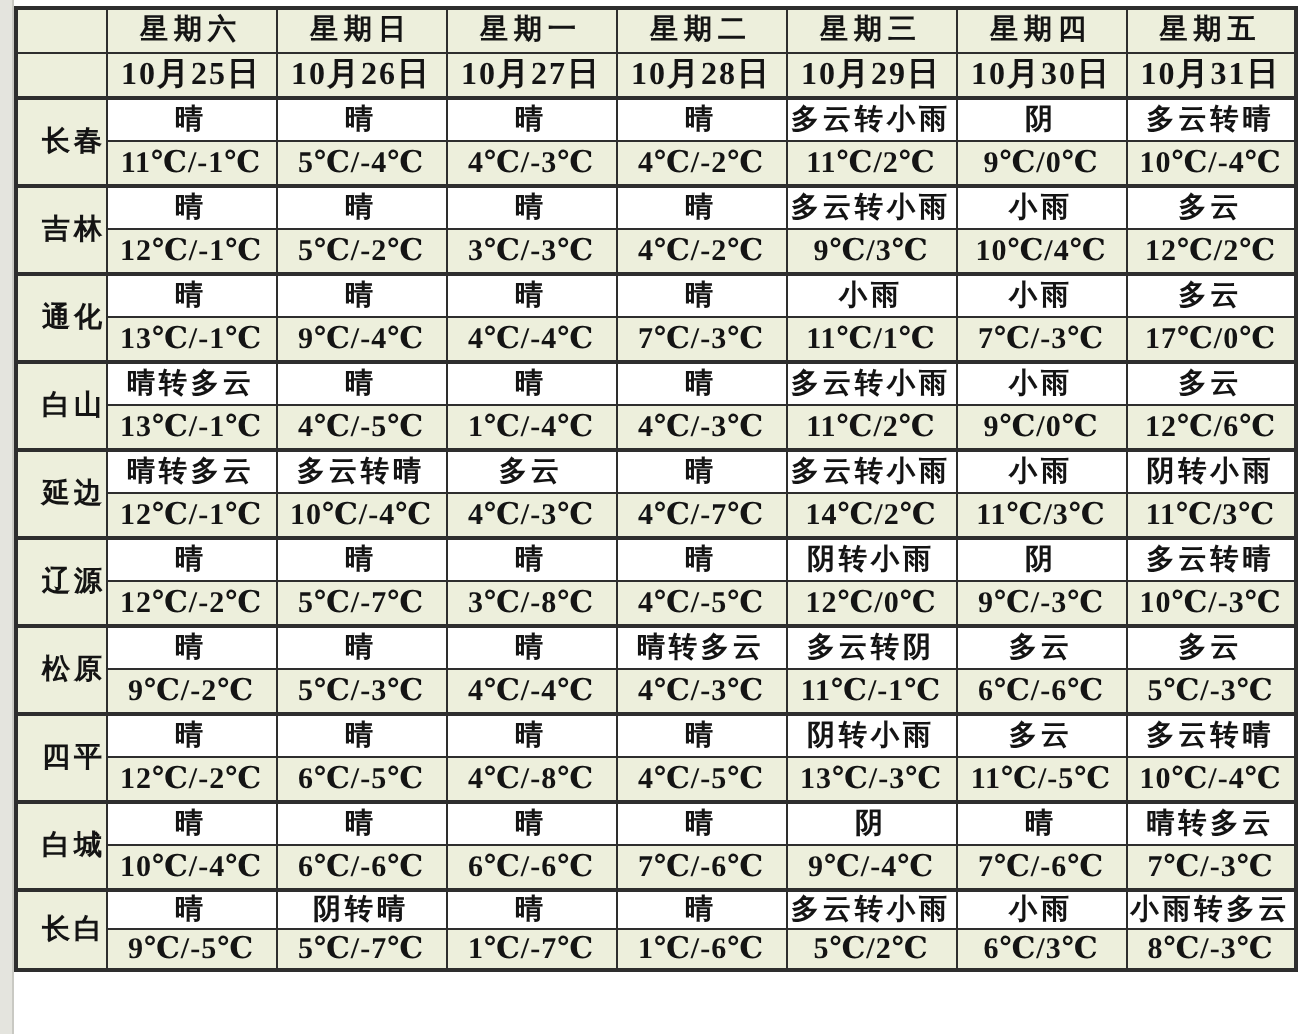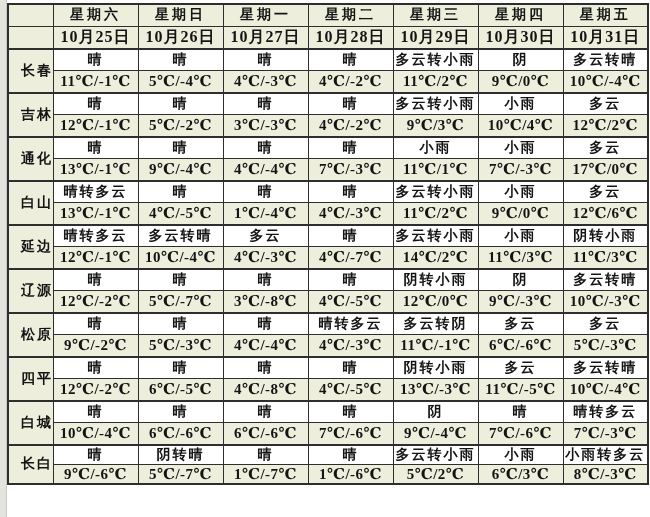--- a/index.html
+++ b/index.html
@@ -251,21 +251,21 @@
           <th class="band city-name" rowspan="2">长白山</th>
           <td class="wx">晴</td>
           <td class="wx">阴转晴</td>
           <td class="wx">晴</td>
           <td class="wx">晴</td>
           <td class="wx">多云转小雨</td>
           <td class="wx">小雨</td>
           <td class="wx">小雨转多云</td>
         </tr>
         <tr class="temp-row short">
-          <td class="band temp">9℃/-6℃</td>
+          <td class="band temp">9℃/-5℃</td>
           <td class="band temp">5℃/-7℃</td>
           <td class="band temp">1℃/-7℃</td>
           <td class="band temp">1℃/-6℃</td>
           <td class="band temp">5℃/2℃</td>
           <td class="band temp">6℃/3℃</td>
           <td class="band temp">8℃/-3℃</td>
         </tr>
       </tbody>
   </table>
 </div>

